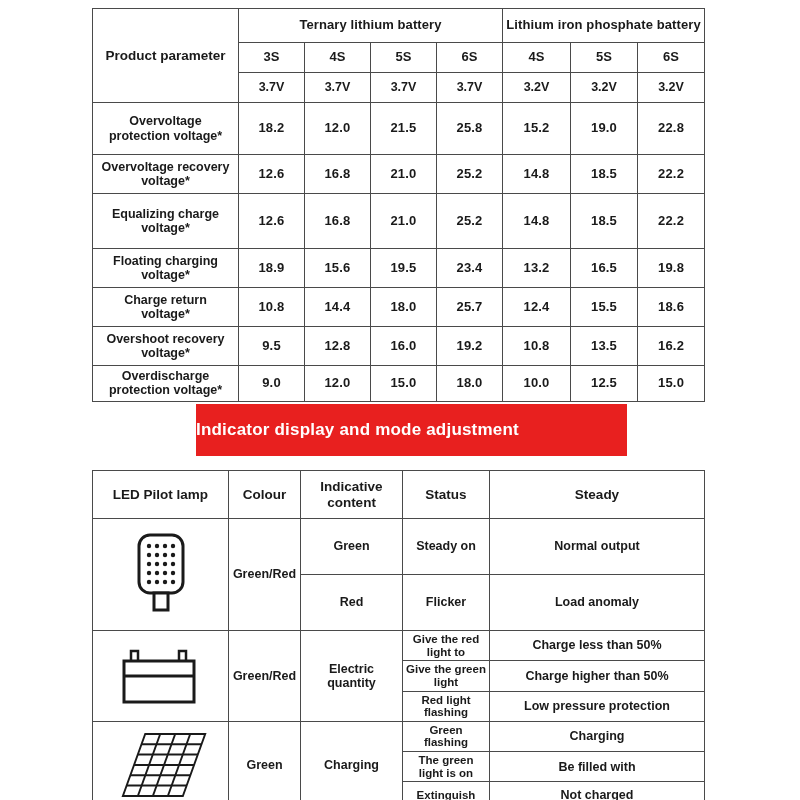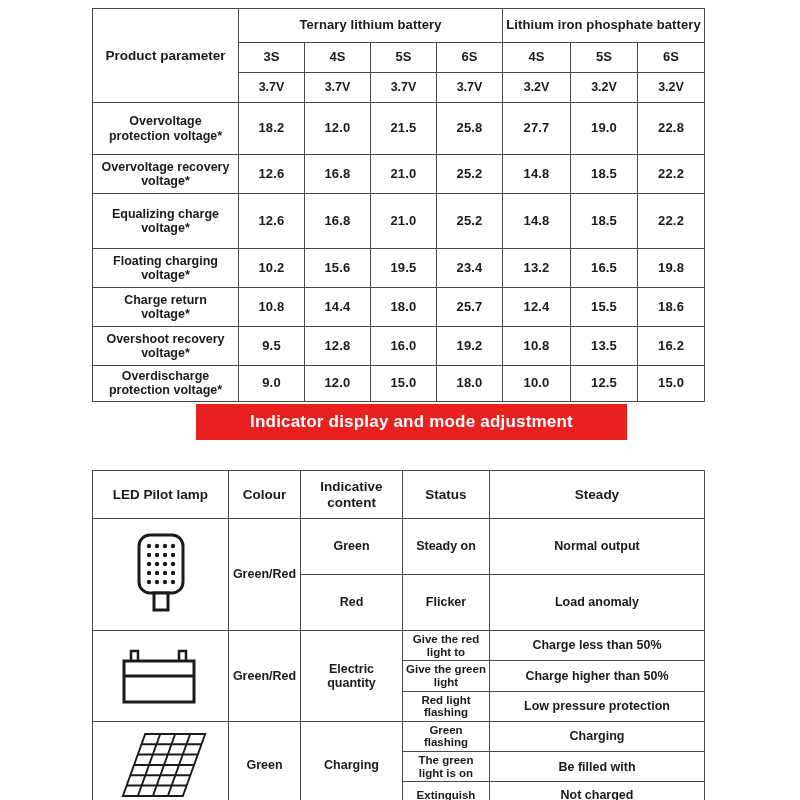--- a/index.html
+++ b/index.html
@@ -70,25 +70,24 @@
   }
   .h-sname { height: 30px; margin-left: 8px; }
   .h-svolt { height: 30px; }
 
   
   #banner {
     position: absolute;
     left: 196px;
     top: 404px;
     width: 431px;
-    height: 36px;
+    height: 52px;
     background: #e8201f;
     display: flex;
     align-items: center;
-    justify-content: center;
   }
   #banner .banner-text {
     color: #ffffff;
     font-size: 17px;
     font-weight: 700;
     letter-spacing: .2px;
   }
 
   
   #led-table {
@@ -164,21 +163,21 @@
         <td class="volt">3.2V</td>
         <td class="volt">3.2V</td>
       </tr>
 
       <tr style="height:52px;">
         <td class="rowlabel">Overvoltage protection voltage*</td>
         <td class="val">18.2</td>
         <td class="val">12.0</td>
         <td class="val">21.5</td>
         <td class="val">25.8</td>
-        <td class="val">27.7</td>
+        <td class="val">15.2</td>
         <td class="val">19.0</td>
         <td class="val">22.8</td>
       </tr>
 
       <tr style="height:39px;">
         <td class="rowlabel">Overvoltage recovery voltage*</td>
         <td class="val">12.6</td>
         <td class="val">16.8</td>
         <td class="val">21.0</td>
         <td class="val">25.2</td>
@@ -193,21 +192,21 @@
         <td class="val">16.8</td>
         <td class="val">21.0</td>
         <td class="val">25.2</td>
         <td class="val">14.8</td>
         <td class="val">18.5</td>
         <td class="val">22.2</td>
       </tr>
 
       <tr style="height:39px;">
         <td class="rowlabel">Floating charging voltage*</td>
-        <td class="val">10.2</td>
+        <td class="val">18.9</td>
         <td class="val">15.6</td>
         <td class="val">19.5</td>
         <td class="val">23.4</td>
         <td class="val">13.2</td>
         <td class="val">16.5</td>
         <td class="val">19.8</td>
       </tr>
 
       <tr style="height:39px;">
         <td class="rowlabel">Charge return voltage*</td>

